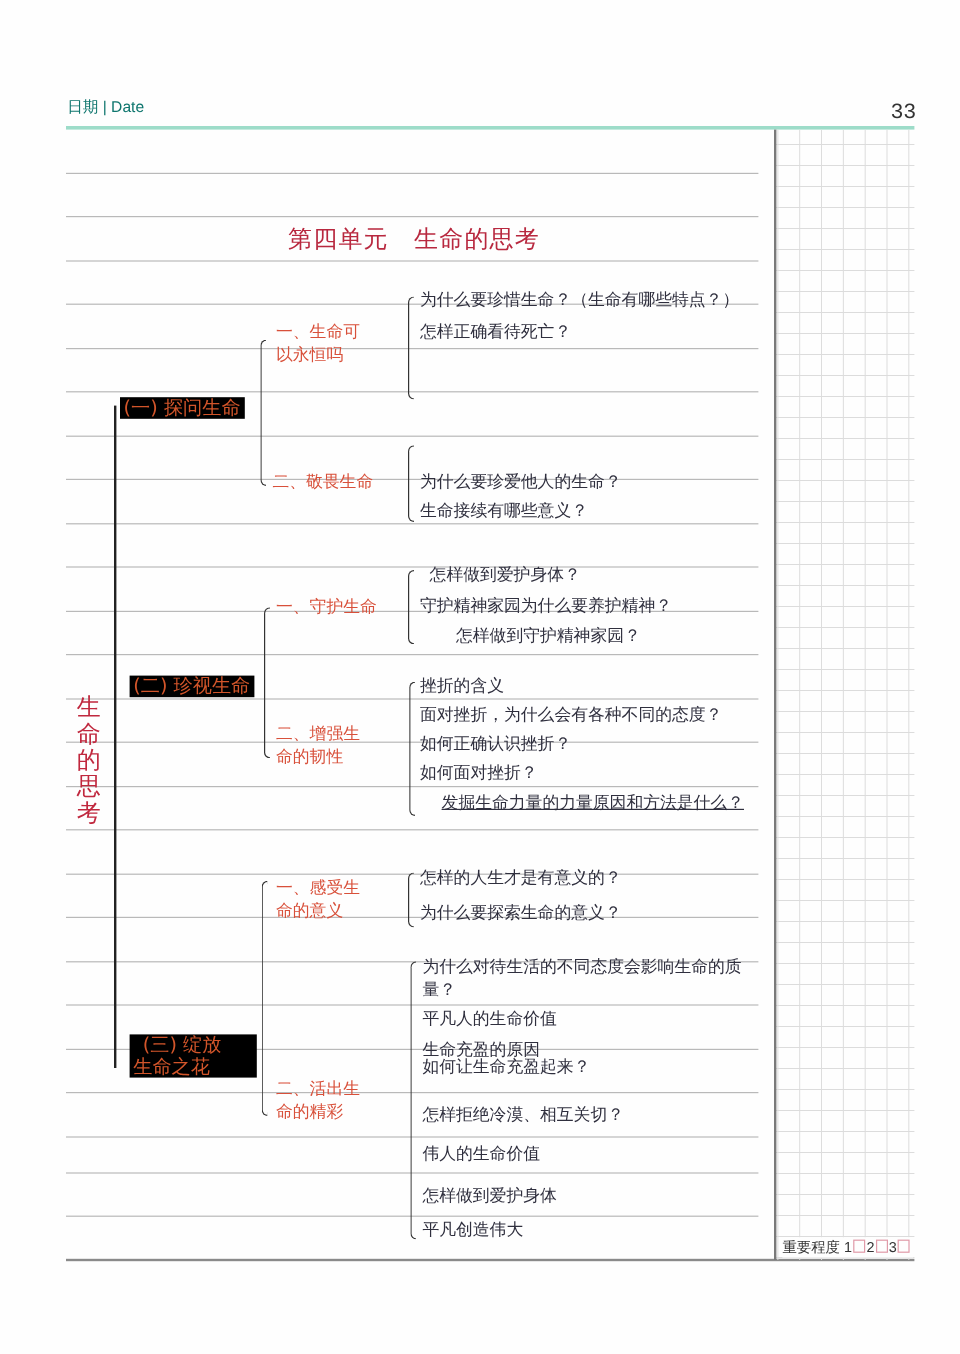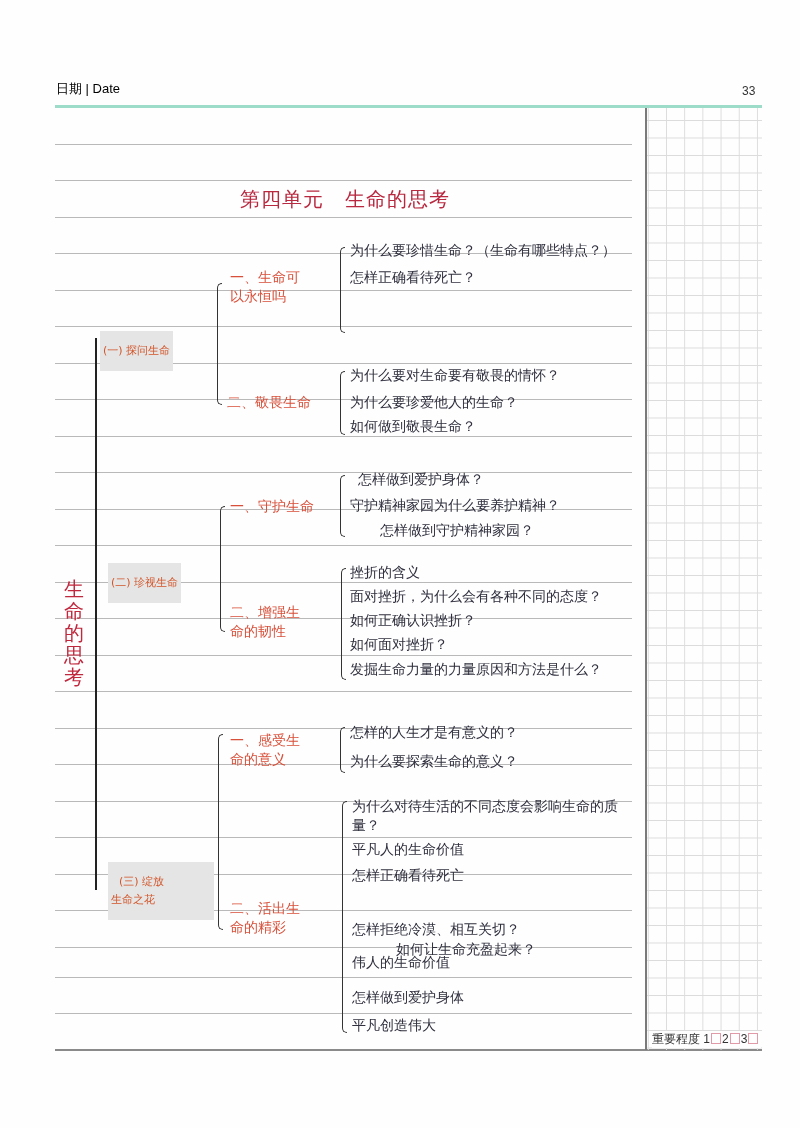--- a/index.html
+++ b/index.html
@@ -3,26 +3,26 @@
   <meta charset="utf-8">
   <style>
     html, body { margin: 0; padding: 0; }
     body {
       width: 800px; height: 1128px; position: relative; overflow: hidden;
       background: #ffffff;
       font-family: "DejaVu Sans", sans-serif;
     }
     .page { position: absolute; left: 0; top: 0; width: 800px; height: 1128px; background: #fefefe; }
     .hdr-date {
-      position: absolute; left: 56px; top: 80px; font-size: 13px; color: #000000;
+      position: absolute; left: 56px; top: 80px; font-size: 13px; color: #0f766e;
       font-family: "Liberation Sans", sans-serif;
     }
     .hdr-num {
-      position: absolute; left: 742px; top: 84px; font-size: 12px; color: #333;
-      font-family: Liberation Sans, sans-serif;
+      position: absolute; left: 742px; top: 84px; font-size: 18px; color: #333;
+      font-family: Liberation Mono, monospace;
     }
     .teal-line {
       position: absolute; left: 55px; top: 105px; width: 707px; height: 3px;
       background: #9ddcc9;
     }
     .rule {
       position: absolute; left: 55px; width: 577px; height: 1px; background: #b9b9b9;
     }
     .rule.last { height: 2px; background: #8a8a8a; width: 707px; }
     .grid {
@@ -49,22 +49,22 @@
     .root {
       position: absolute; left: 64px; top: 578px; width: 20px; font-size: 20px; line-height: 22px;
       color: #c0283e; font-family: "DejaVu Serif", serif; text-align: center;
     }
     .vline { position: absolute; background: #222; width: 2px; }
     .brace {
       position: absolute; border: 1.5px solid #333; border-right: none; width: 4px;
       border-radius: 5px 0 0 5px;
     }
     .hl {
-      position: absolute; background: #e5e5e5; color: #d2552a; font-size: 11px;
-      padding: 11px 3px; font-family: "DejaVu Sans", sans-serif; line-height: 18px;
+      position: absolute; background: #000000; color: #d2552a; font-size: 16px;
+      padding: 0 3px; font-family: "DejaVu Sans", sans-serif; line-height: 18px;
     }
     .sec {
       position: absolute; color: #d8503a; font-size: 14px; line-height: 19px;
       font-family: "DejaVu Sans", sans-serif;
     }
     .item {
       position: absolute; color: #2f2f3e; font-size: 14px; line-height: 19px; white-space: nowrap;
       font-family: "DejaVu Sans", sans-serif;
     }
     .item.wrap { white-space: normal; width: 290px; }
@@ -129,43 +129,42 @@
   <div class="sec" style="left:230px; top:268px;">
     <div>一、生命可</div>
     <div>以永恒吗</div>
   </div>
   <div class="brace" style="left:340px; top:247px; height:84px;"></div>
   <div class="item" style="left:350px; top:241px;">为什么要珍惜生命？（生命有哪些特点？）</div>
   <div class="item" style="left:350px; top:268px;">怎样正确看待死亡？</div>
 
   <div class="sec" style="left:227px; top:393px;text-align:center;">二、敬畏生命</div>
   <div class="brace" style="left:340px; top:371px; height:62px;"></div>
-  <div class="item" style="left:350px; top:366px;">为什么要对生命要有敬畏的情怀？</div>
   <div class="item" style="left:350px; top:393px;">为什么要珍爱他人的生命？</div>
-  <div class="item" style="left:350px; top:417px;">如何做到敬畏生命？</div>
+  <div class="item" style="left:350px; top:417px;">生命接续有哪些意义？</div>
 
   <div class="hl" style="left:108px; top:563px;">(二) 珍视生命</div>
   <div class="brace" style="left:220px; top:506px; height:124px;"></div>
 
   <div class="sec" style="left:230px; top:497px;">一、守护生命</div>
   <div class="brace" style="left:340px; top:475px; height:60px;"></div>
   <div class="item" style="left:358px; top:470px;">怎样做到爱护身体？</div>
   <div class="item" style="left:350px; top:496px;">守护精神家园为什么要养护精神？</div>
   <div class="item" style="left:350px; top:521px;margin-left:30px;">怎样做到守护精神家园？</div>
 
   <div class="sec" style="left:230px; top:603px;">
     <div>二、增强生</div>
     <div>命的韧性</div>
   </div>
   <div class="brace" style="left:341px; top:568px; height:110px;"></div>
   <div class="item" style="left:350px; top:563px;">挫折的含义</div>
   <div class="item" style="left:350px; top:587px;">面对挫折，为什么会有各种不同的态度？</div>
   <div class="item" style="left:350px; top:611px;">如何正确认识挫折？</div>
   <div class="item" style="left:350px; top:635px;">如何面对挫折？</div>
-  <div class="item" style="left:350px; top:660px;">发掘生命力量的力量原因和方法是什么？</div>
+  <div class="item" style="left:368px; top:660px;text-decoration:underline;">发掘生命力量的力量原因和方法是什么？</div>
 
   <div class="hl" style="left:108px; top:862px; width:100px; text-align:left;">
     <div style="padding-left:8px;">(三) 绽放</div>
     <div>生命之花</div>
   </div>
   <div class="brace" style="left:218px; top:734px; height:194px;"></div>
 
   <div class="sec" style="left:230px; top:731px;">
     <div>一、感受生</div>
     <div>命的意义</div>
@@ -174,20 +173,20 @@
   <div class="item" style="left:350px; top:723px;">怎样的人生才是有意义的？</div>
   <div class="item" style="left:350px; top:752px;">为什么要探索生命的意义？</div>
 
   <div class="sec" style="left:230px; top:899px;">
     <div>二、活出生</div>
     <div>命的精彩</div>
   </div>
   <div class="brace" style="left:342px; top:801px; height:230px;"></div>
   <div class="item wrap" style="left:352px; top:797px;">为什么对待生活的不同态度会影响生命的质量？</div>
   <div class="item" style="left:352px; top:840px;">平凡人的生命价值</div>
-  <div class="item" style="left:352px; top:866px;">怎样正确看待死亡</div>
-  <div class="item" style="left:352px; top:940px;margin-left:44px;">如何让生命充盈起来？</div>
+  <div class="item" style="left:352px; top:866px;">生命充盈的原因</div>
+  <div class="item" style="left:352px; top:880px;">如何让生命充盈起来？</div>
   <div class="item" style="left:352px; top:920px;">怎样拒绝冷漠、相互关切？</div>
   <div class="item" style="left:352px; top:953px;">伟人的生命价值</div>
   <div class="item" style="left:352px; top:988px;">怎样做到爱护身体</div>
   <div class="item" style="left:352px; top:1016px;">平凡创造伟大</div>
 
 </div>
 
 </body></html>

